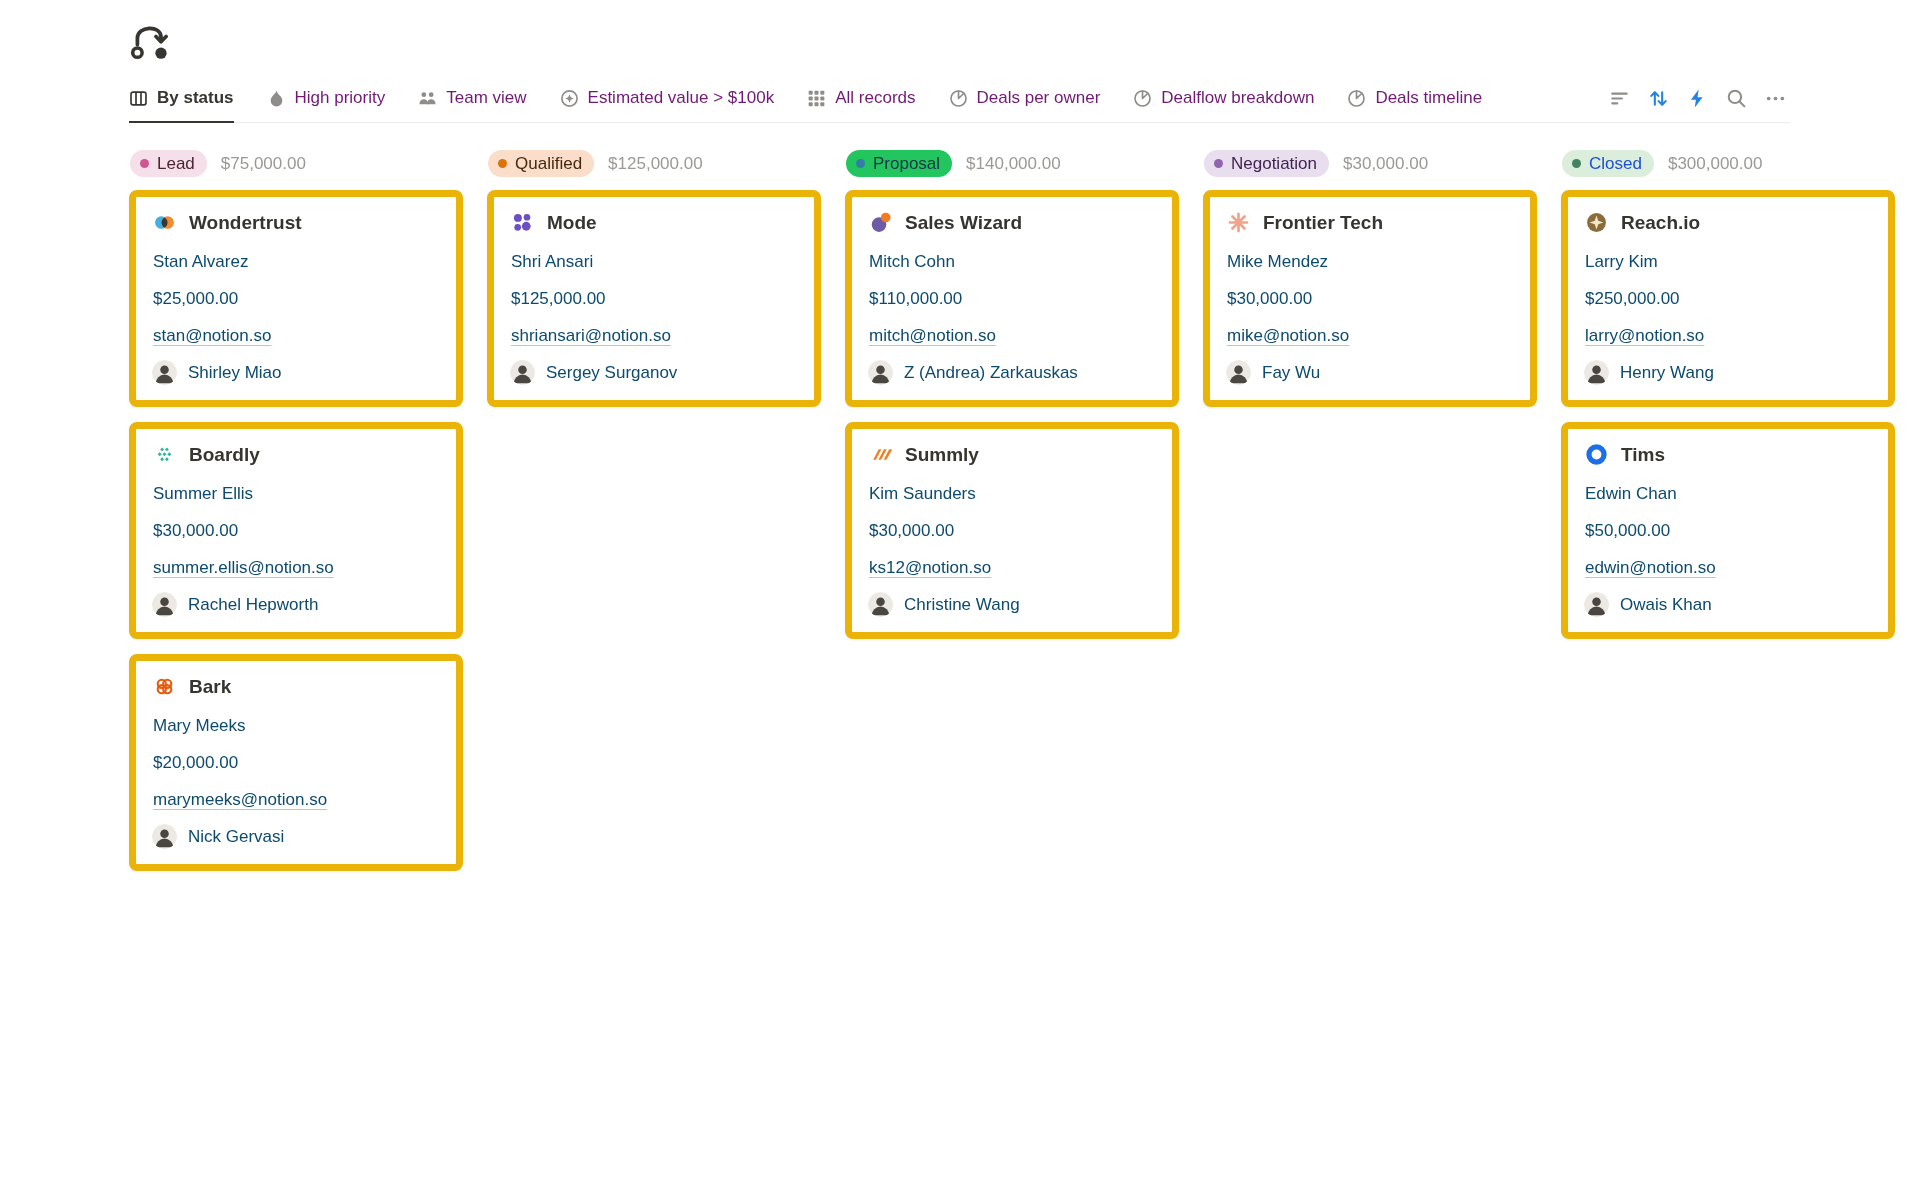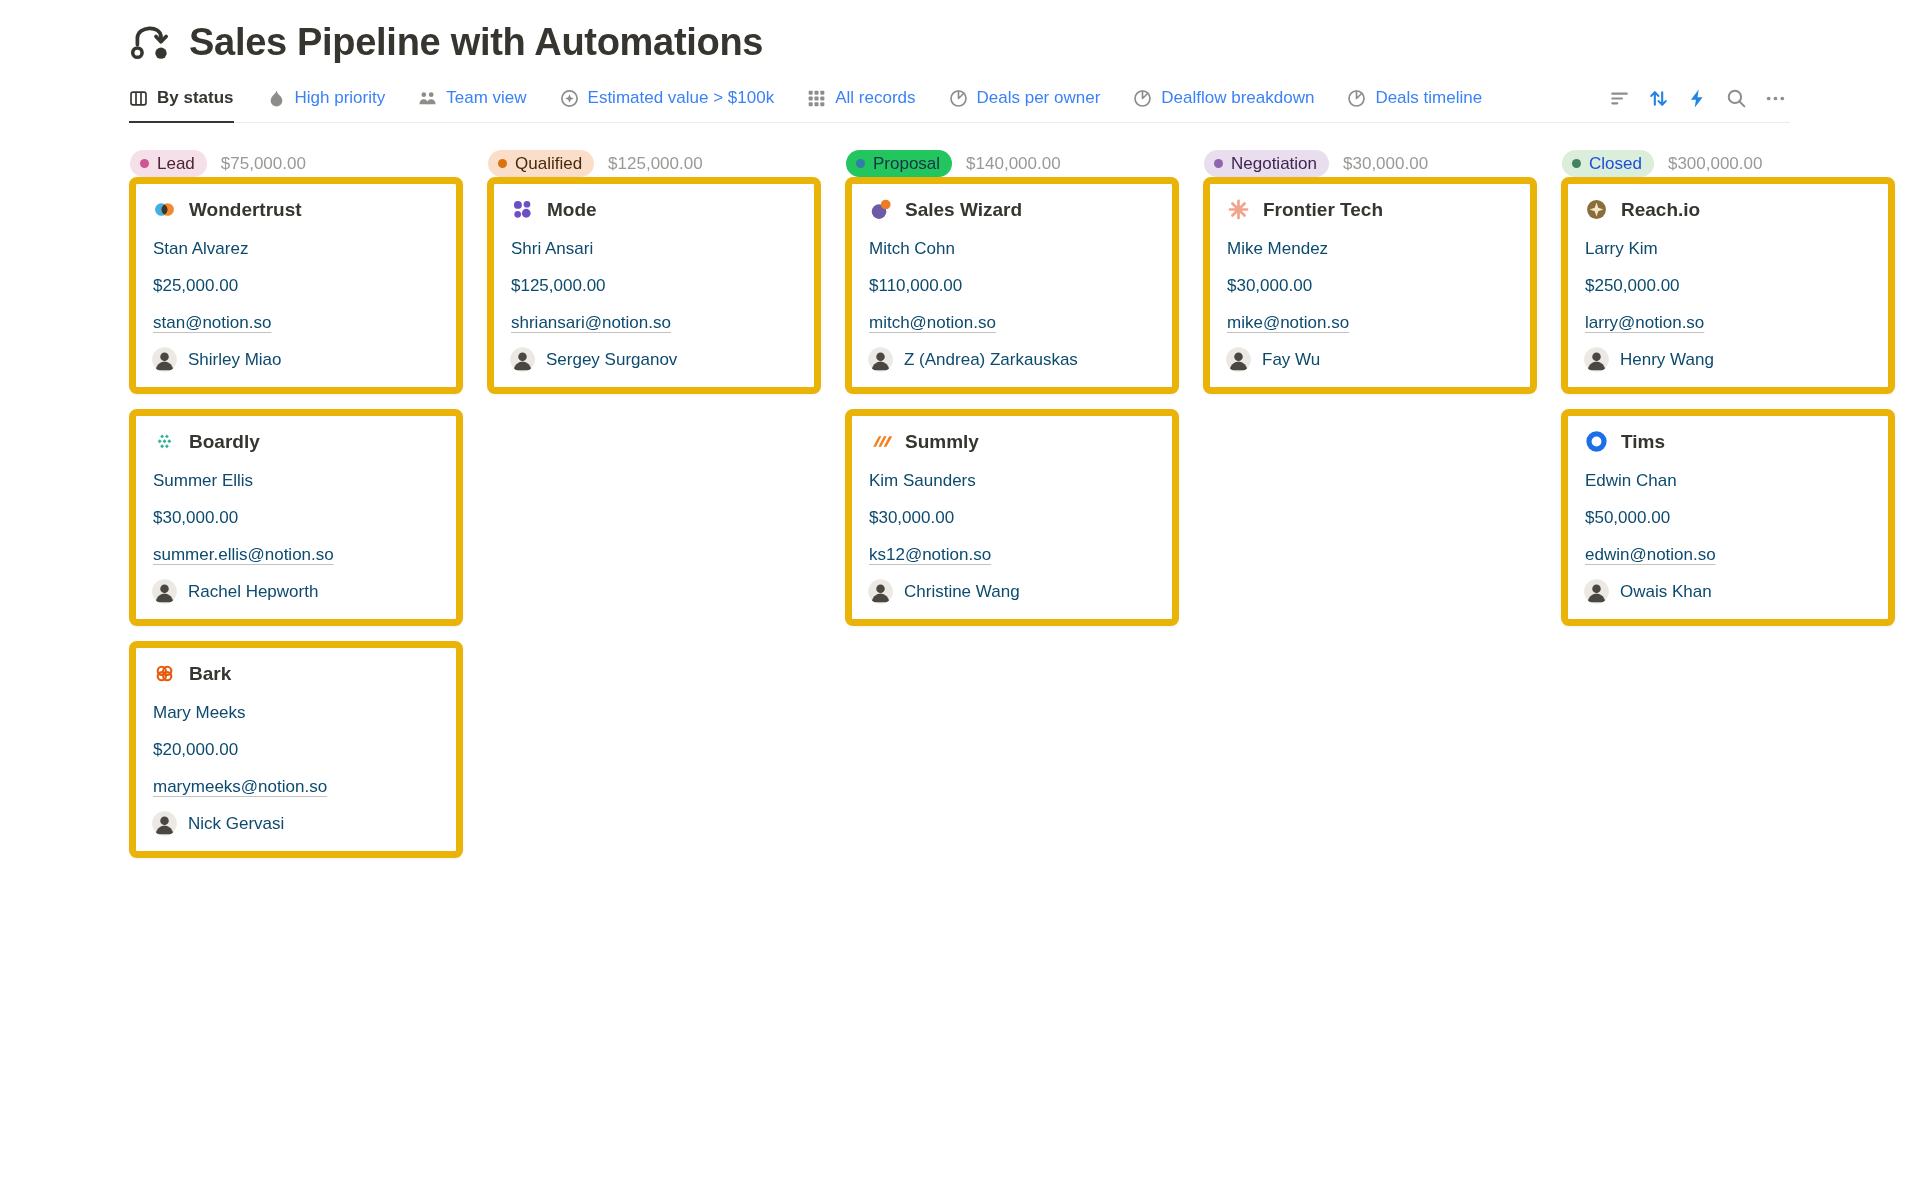--- a/index.html
+++ b/index.html
@@ -17,36 +17,36 @@
   h1.page-title { font-size:38px; font-weight:700; letter-spacing:-0.3px; color:#37352F; }
 
   
   .tabs-row {
     display:flex; align-items:flex-start; margin-top:20px; width:1661px;
     border-bottom:1px solid #EDECEA;
   }
   .tabs { display:flex; align-items:flex-end; }
   .tab {
     display:flex; align-items:center; gap:9px; padding-bottom:13px; margin-right:33px;
-    font-size:17px; color:#3b82f6; cursor:pointer; white-space:nowrap;
+    font-size:17px; color:#701a75; cursor:pointer; white-space:nowrap;
     border-bottom:2px solid transparent; margin-bottom:-1px;
   }
   .tab.active { color:#37352F; font-weight:600; border-bottom-color:#37352F; }
   .tab-icon { color:#8F8D89; display:block; }
   .tab.active .tab-icon { color:#37352F; }
   .tab-icon svg { width:19px; height:19px; display:block; }
 
   .actions { margin-left:auto; display:flex; align-items:center; gap:18px; padding-bottom:13px; margin-right:4px; }
   .action { display:block; cursor:pointer; }
   .action svg { width:21px; height:21px; display:block; }
 
   
   .board { display:flex; gap:24px; margin-top:27px; }
   .column { width:334px; flex:0 0 auto; }
-  .col-header { display:flex; align-items:center; gap:14px; padding-left:1px; }
+  .col-header { display:flex; align-items:center; gap:14px; margin-bottom:13px; padding-left:1px; }
   .pill {
     display:inline-flex; align-items:center; gap:8px; height:27px;
     padding:0 12px 0 10px; border-radius:14px; font-size:17px; cursor:pointer;
   }
   .dot { width:9px; height:9px; border-radius:50%; flex:0 0 auto; }
   .col-total { font-size:17px; color:#9B9995; }
 
   .cards { display:flex; flex-direction:column; gap:15px; }
   .card {
     background:#fff; border:7px solid #eab308; border-radius:8px;
@@ -72,21 +72,20 @@
 
   <div class="page-header">
     <span class="title-icon">
       <svg viewBox="0 0 26 26" fill="none">
         <path d="M5.2 14.6V10.6c0-7.6 14.6-8.4 14.6-0.6v2.6" stroke="#37352F" stroke-width="2.3" stroke-linecap="round"></path>
         <path d="M16.7 9.6 19.8 12.8 23 9.6" stroke="#37352F" stroke-width="2.3" stroke-linecap="round" stroke-linejoin="round"></path>
         <circle cx="5.2" cy="19.6" r="2.9" stroke="#37352F" stroke-width="2.2" fill="none"></circle>
         <circle cx="19.8" cy="19.9" r="3.5" fill="#37352F"></circle>
       </svg>
     </span>
-    <h1 class="page-title">Sales Pipeline with Automations</h1>
   </div>
 
   <div class="tabs-row">
     <div class="tabs" id="tabs">
         <div class="tab active">
     <span class="tab-icon">
             <svg viewBox="0 0 16 16" fill="none" stroke="currentColor" stroke-width="1.4">
               <rect x="1.7" y="2.6" width="12.6" height="10.8" rx="1.8"></rect>
               <path d="M5.9 2.6v10.8M10.1 2.6v10.8"></path>
             </svg>

